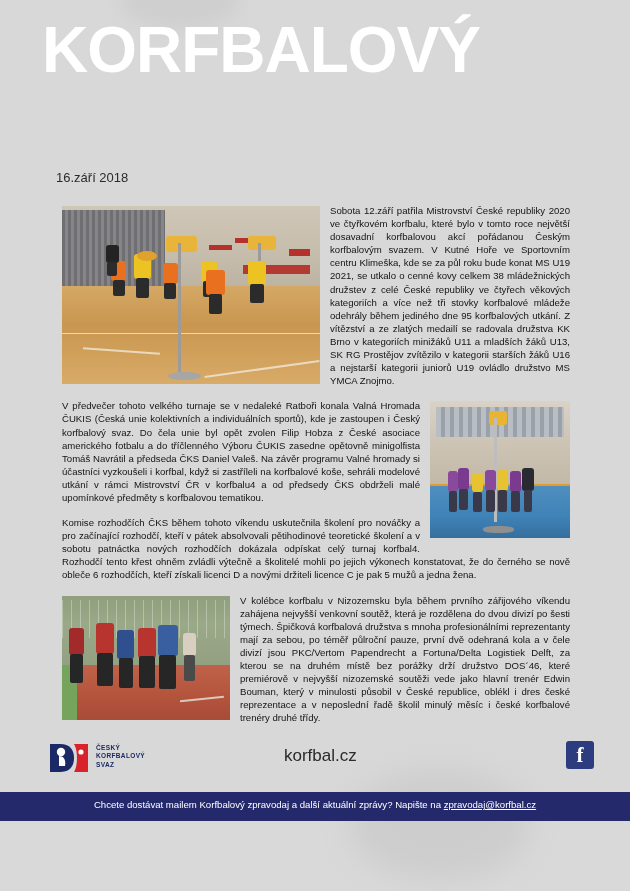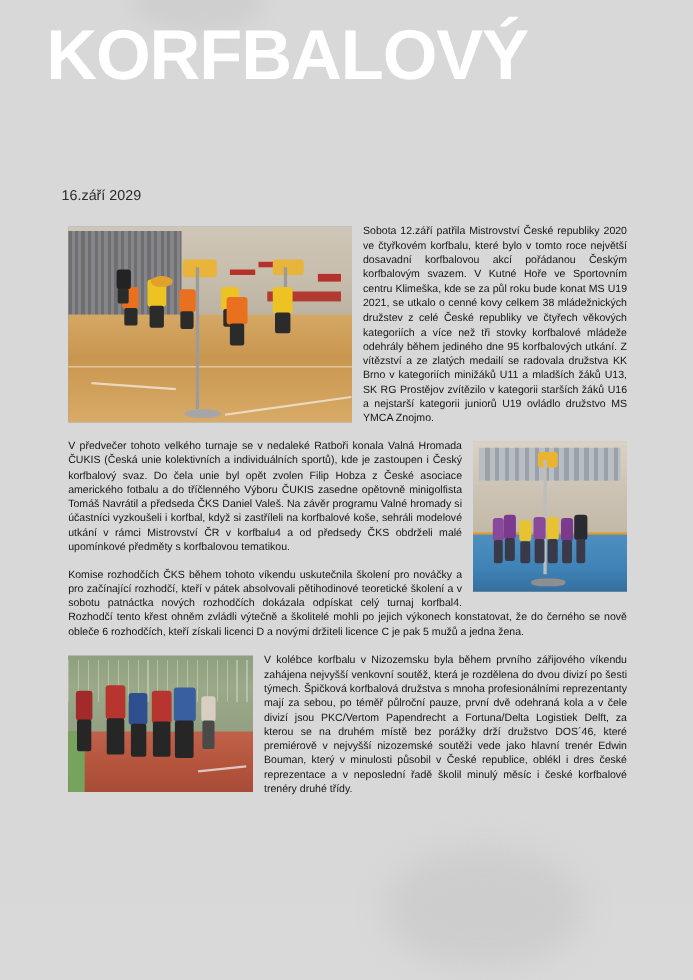--- a/index.html
+++ b/index.html
@@ -159,21 +159,21 @@
 </head>
 <body>
 
 <div class="page">
 
   <div class="bg-blob blob1"></div>
   <div class="bg-blob blob2"></div>
 
   <div class="masthead">
     <div class="mast-line1">KORFBALOVÝ</div>
-    <div class="issue-date">16.září 2029</div>
+    <div class="issue-date">16.září 2018</div>
   </div>
 
   <div class="content">
 
     <div class="photo photo-left ph1">
       <div class="p-wall"></div>
       <div class="p-curtain"></div>
       <div class="p-floor"></div>
       <div class="p-floorline" style="left:0;bottom:28%;width:100%;"></div>
       <div class="p-floorline" style="left:55%;bottom:8%;width:45%;transform:rotate(-8deg);"></div>
@@ -288,15 +288,43 @@
         </div>
       <div class="op" style="left:72%;top:30%;width:8%;height:38%;">
         <div class="t" style="background:#d8cfc2;"></div>
           <div class="b" style="background:#4a4a4a;"></div>
         </div>
     </div>
     <p>V kolébce korfbalu v Nizozemsku byla během prvního zářijového víkendu zahájena nejvyšší venkovní soutěž, která je rozdělena do dvou divizí po šesti týmech. Špičková korfbalová družstva s mnoha profesionálními reprezentanty mají za sebou, po téměř půlroční pauze, první dvě odehraná kola a v čele divizí jsou PKC/Vertom Papendrecht a Fortuna/Delta Logistiek Delft, za kterou se na druhém místě bez porážky drží družstvo DOS´46, které premiérově v nejvyšší nizozemské soutěži vede jako hlavní trenér Edwin Bouman, který v minulosti působil v České republice, oblékl i dres české reprezentace a v neposlední řadě školil minulý měsíc i české korfbalové trenéry druhé třídy.</p>
 
   </div>
 
-
+  <div class="footer">
+
+    <div class="logo">
+      <svg width="42" height="32" viewBox="0 0 42 32" xmlns="http://www.w3.org/2000/svg">
+        <path d="M2 2 L2 30 L12 30 C22 30 26 24 26 16 C26 8 22 2 12 2 Z" fill="#1b2a66"></path>
+        <circle cx="13" cy="10" r="4.2" fill="#ffffff"></circle>
+        <path d="M11 14 C16 14 18 18 17 24 L11 24 Z" fill="#ffffff"></path>
+        <path d="M26 2 L40 2 L40 30 L26 30 C30 24 30 8 26 2 Z" fill="#d8232a"></path>
+        <circle cx="33" cy="10" r="2.6" fill="#ffffff"></circle>
+      </svg>
+    </div>
+    <div class="logo-text">
+      <div>ČESKÝ</div>
+      <div>KORFBALOVÝ</div>
+      <div>SVAZ</div>
+    </div>
+
+    <div class="site">korfbal.cz</div>
+
+    <div class="fb">
+      <span>f</span>
+    </div>
+  </div>
+
+  <div class="bottombar">
+    <div class="bb-text">
+      <span>Chcete dostávat mailem Korfbalový zpravodaj a další aktuální zprávy?  Napište na </span><span class="bb-mail">zpravodaj@korfbal.cz</span>
+    </div>
+  </div>
 
 </div>
 
 </body></html>

